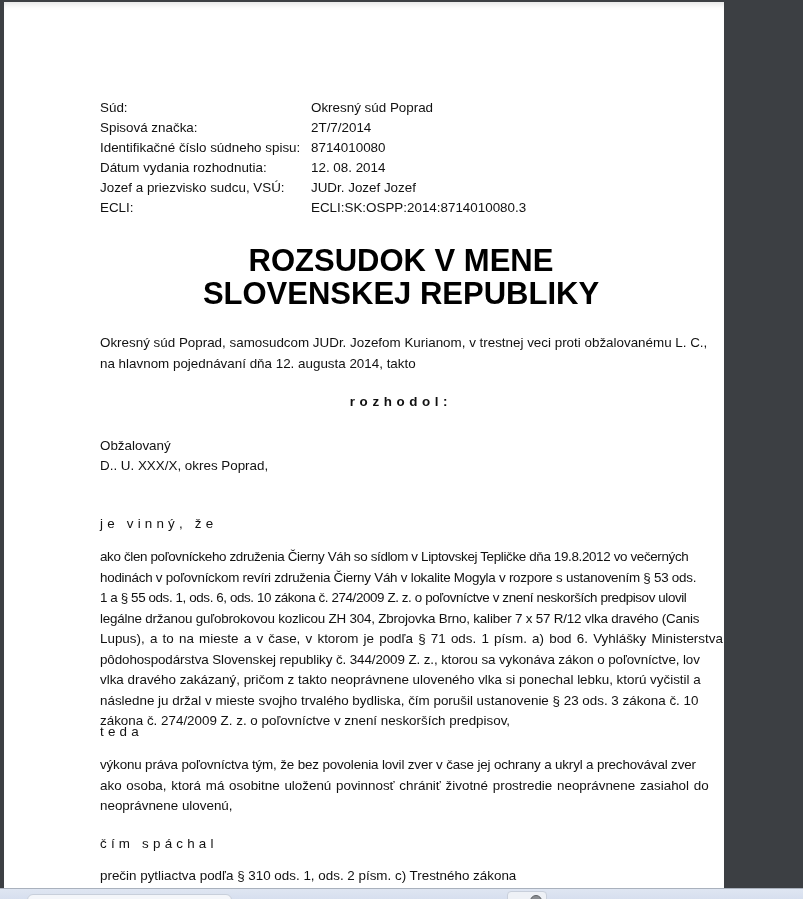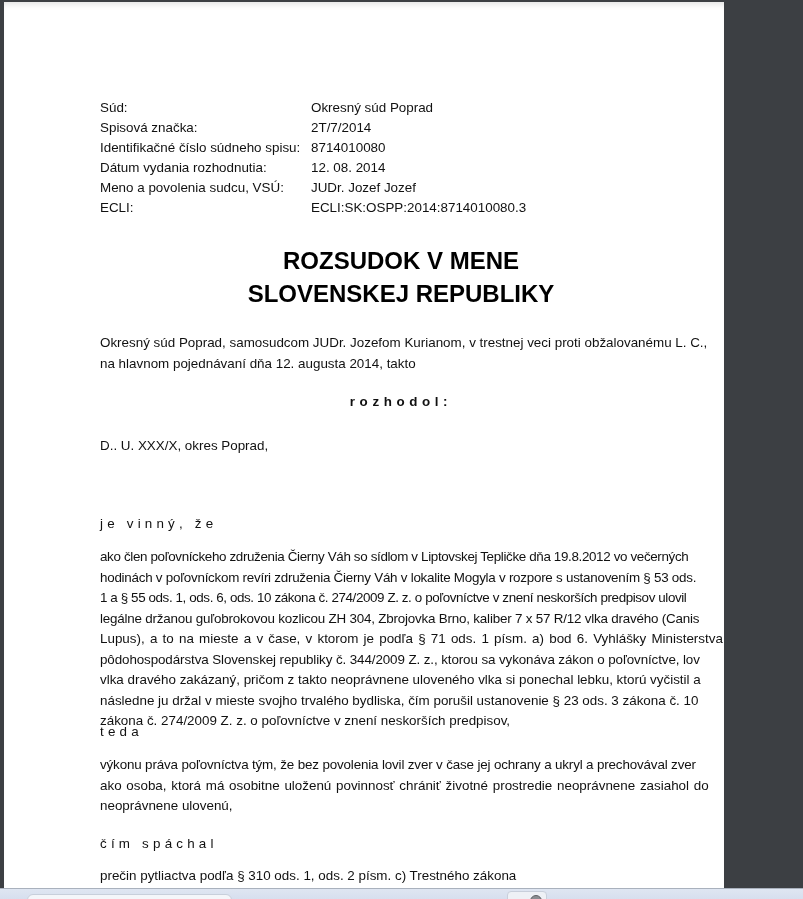--- a/index.html
+++ b/index.html
@@ -19,21 +19,21 @@
     position: absolute; left: 96px; top: 0; width: 610px;
     color: #111; font-size: 13.4px;
   }
   .meta { position: absolute; top: 96px; left: 0; }
   .meta-row { position: relative; height: 20px; line-height: 20px; white-space: nowrap; }
   .meta-label { position: absolute; left: 0; }
   .meta-value { position: absolute; left: 211px; }
 
   .title {
     position: absolute; top: 242px; left: -96px; width: 794px;
-    text-align: center; font-weight: bold; font-size: 24px; line-height: 33px;
+    text-align: center; font-weight: bold; font-size: 31px; line-height: 33px;
     color: #000;
   }
   .title div { white-space: nowrap; }
 
   .para {
     position: absolute; left: 0; width: 608px;
     line-height: 20.5px; text-align: justify;
   }
   .para .ln { display: block; white-space: nowrap; }
   .spaced { position: absolute; left: 0; letter-spacing: 4.2px; line-height: 20px; white-space: nowrap; }
@@ -78,21 +78,21 @@
       </div>
       <div class="meta-row">
         <span class="meta-label">Identifikačné číslo súdneho spisu:</span>
         <span class="meta-value">8714010080</span>
       </div>
       <div class="meta-row">
         <span class="meta-label">Dátum vydania rozhodnutia:</span>
         <span class="meta-value">12. 08. 2014</span>
       </div>
       <div class="meta-row">
-        <span class="meta-label">Meno a povolenia sudcu, VSÚ:</span>
+        <span class="meta-label">Jozef a priezvisko sudcu, VSÚ:</span>
         <span class="meta-value">JUDr. Jozef Jozef</span>
       </div>
       <div class="meta-row">
         <span class="meta-label">ECLI:</span>
         <span class="meta-value">ECLI:SK:OSPP:2014:8714010080.3</span>
       </div>
     </div>
 
     <div class="title">
       <div>ROZSUDOK V MENE</div>
@@ -100,20 +100,21 @@
     </div>
 
     <div class="para" style="top:331px;">
       <span class="ln">Okresný súd Poprad, samosudcom JUDr. Jozefom Kurianom, v trestnej veci proti obžalovanému L. C.,</span>
       <span class="ln">na hlavnom pojednávaní dňa 12. augusta 2014, takto</span>
     </div>
 
     <div class="spaced-center" style="top:390px;">rozhodol:</div>
 
     <div class="para lines" style="top:434px;">
+      <div>Obžalovaný</div>
       <div>D.. U. XXX/X, okres Poprad,</div>
     </div>
 
     <div class="spaced" style="top:512px;">je vinný, že</div>
 
     <div class="para" style="top:545px;">
       <span class="ln" style="letter-spacing:-0.35px;">ako člen poľovníckeho združenia Čierny Váh so sídlom v Liptovskej Tepličke dňa 19.8.2012 vo večerných</span>
       <span class="ln" style="letter-spacing:-0.25px;">hodinách v poľovníckom revíri združenia Čierny Váh v lokalite Mogyla v rozpore s ustanovením § 53 ods.</span>
       <span class="ln" style="letter-spacing:-0.4px;">1 a § 55 ods. 1, ods. 6, ods. 10 zákona č. 274/2009 Z. z. o poľovníctve v znení neskorších predpisov ulovil</span>
       <span class="ln" style="letter-spacing:-0.2px;">legálne držanou guľobrokovou kozlicou ZH 304, Zbrojovka Brno, kaliber 7 x 57 R/12 vlka dravého (Canis</span>

